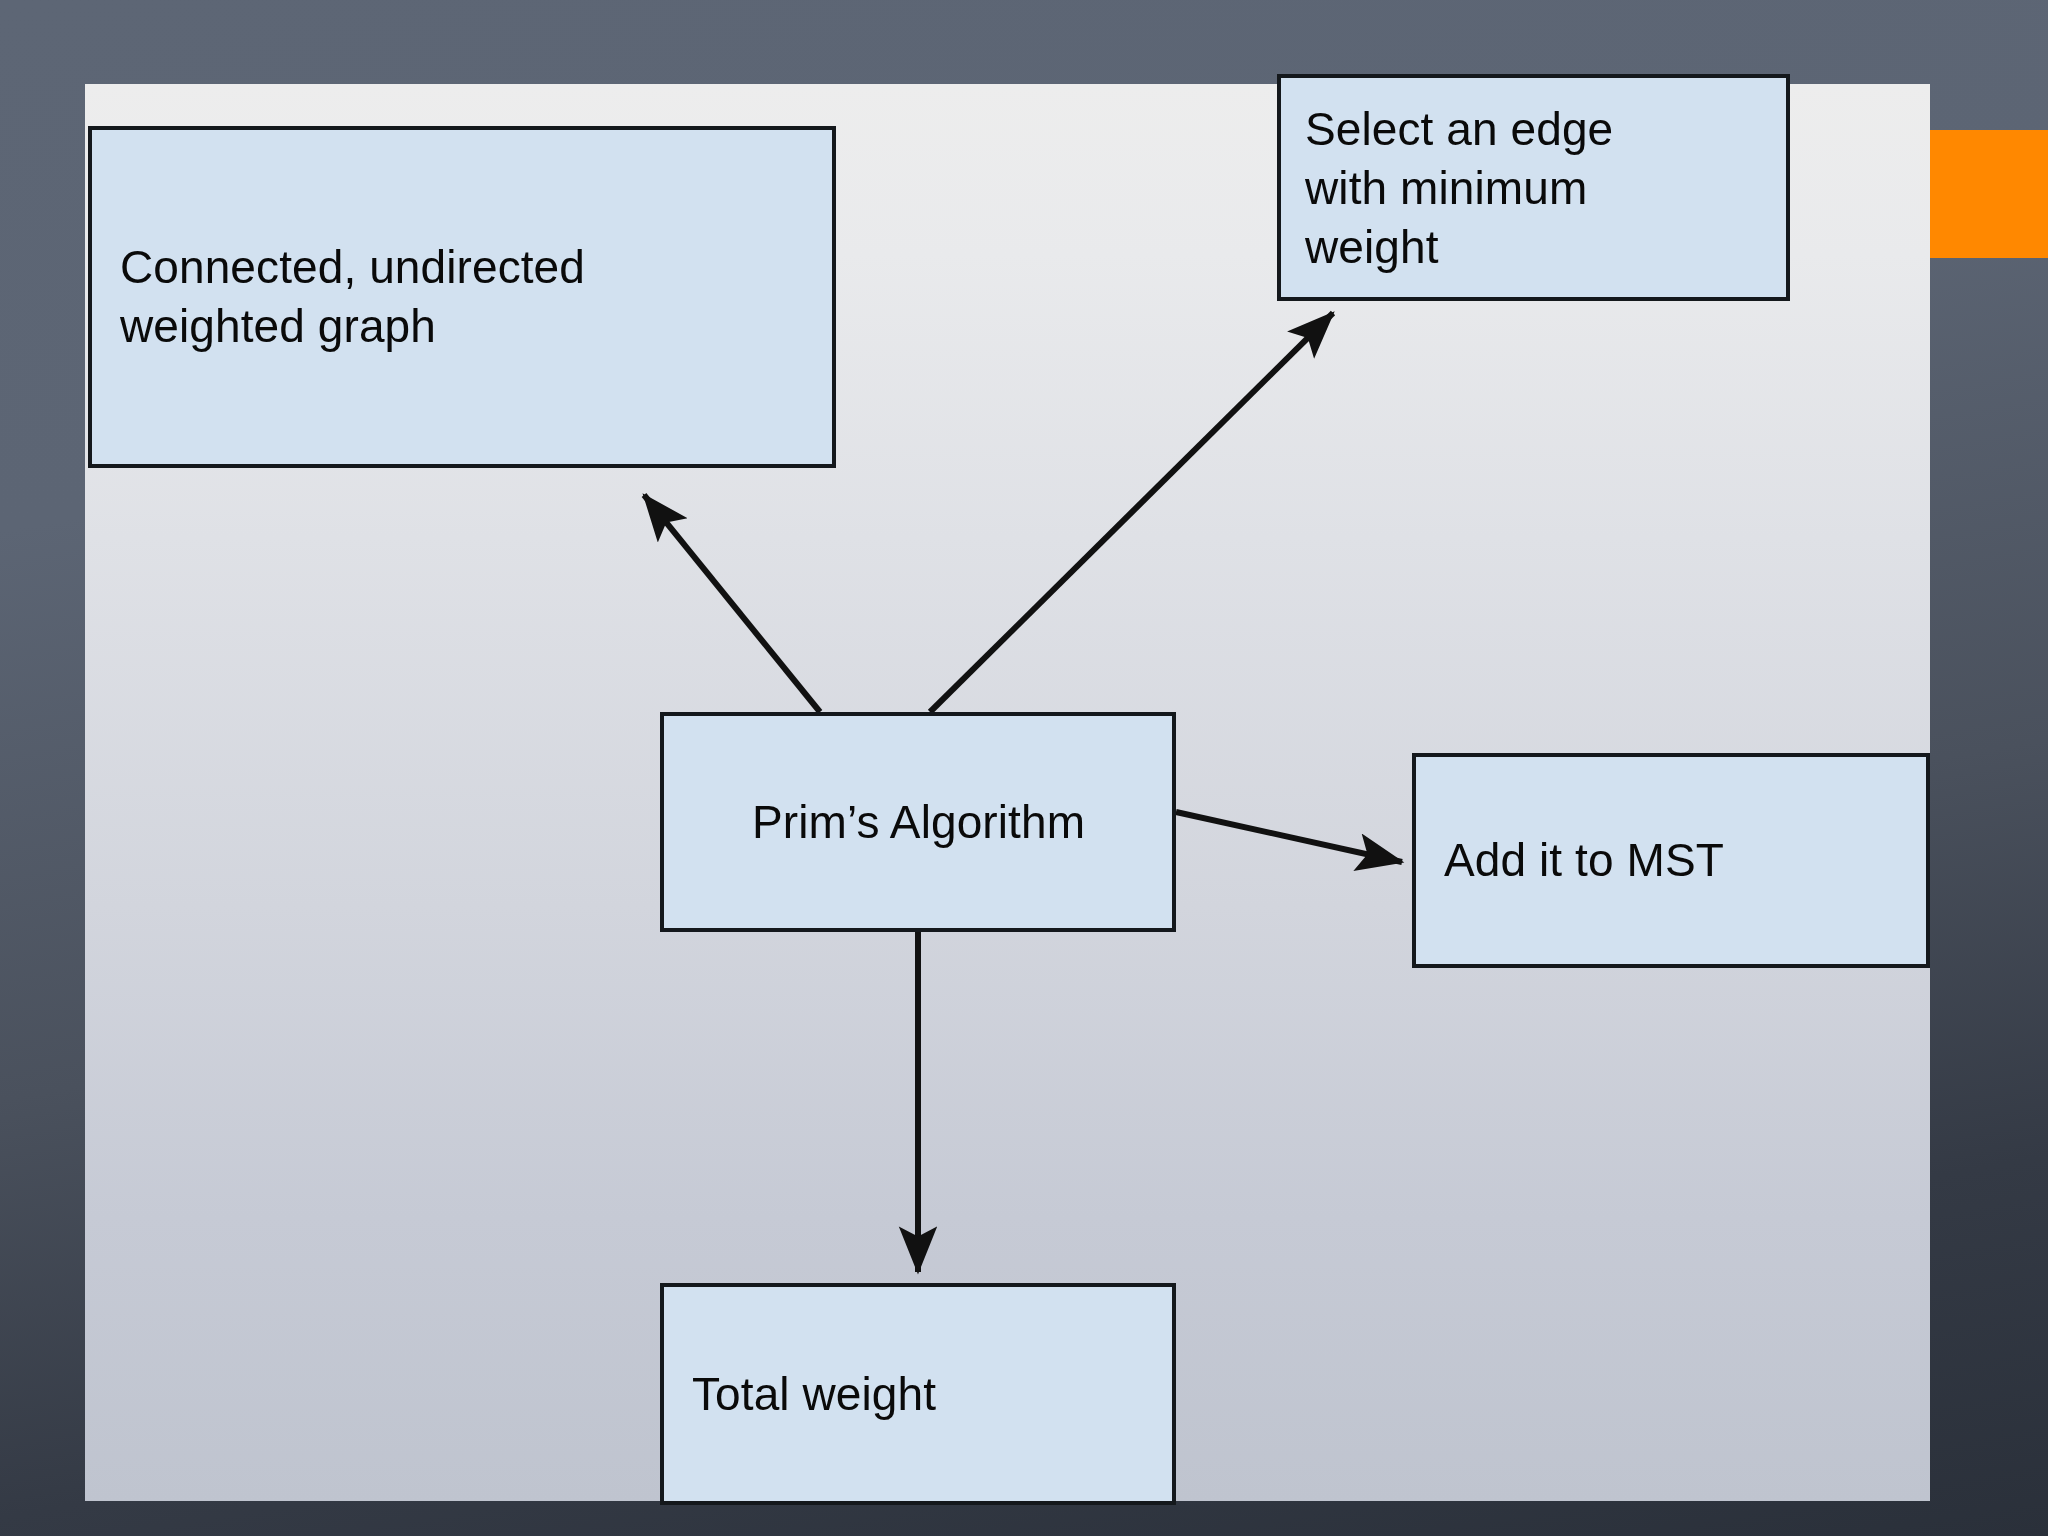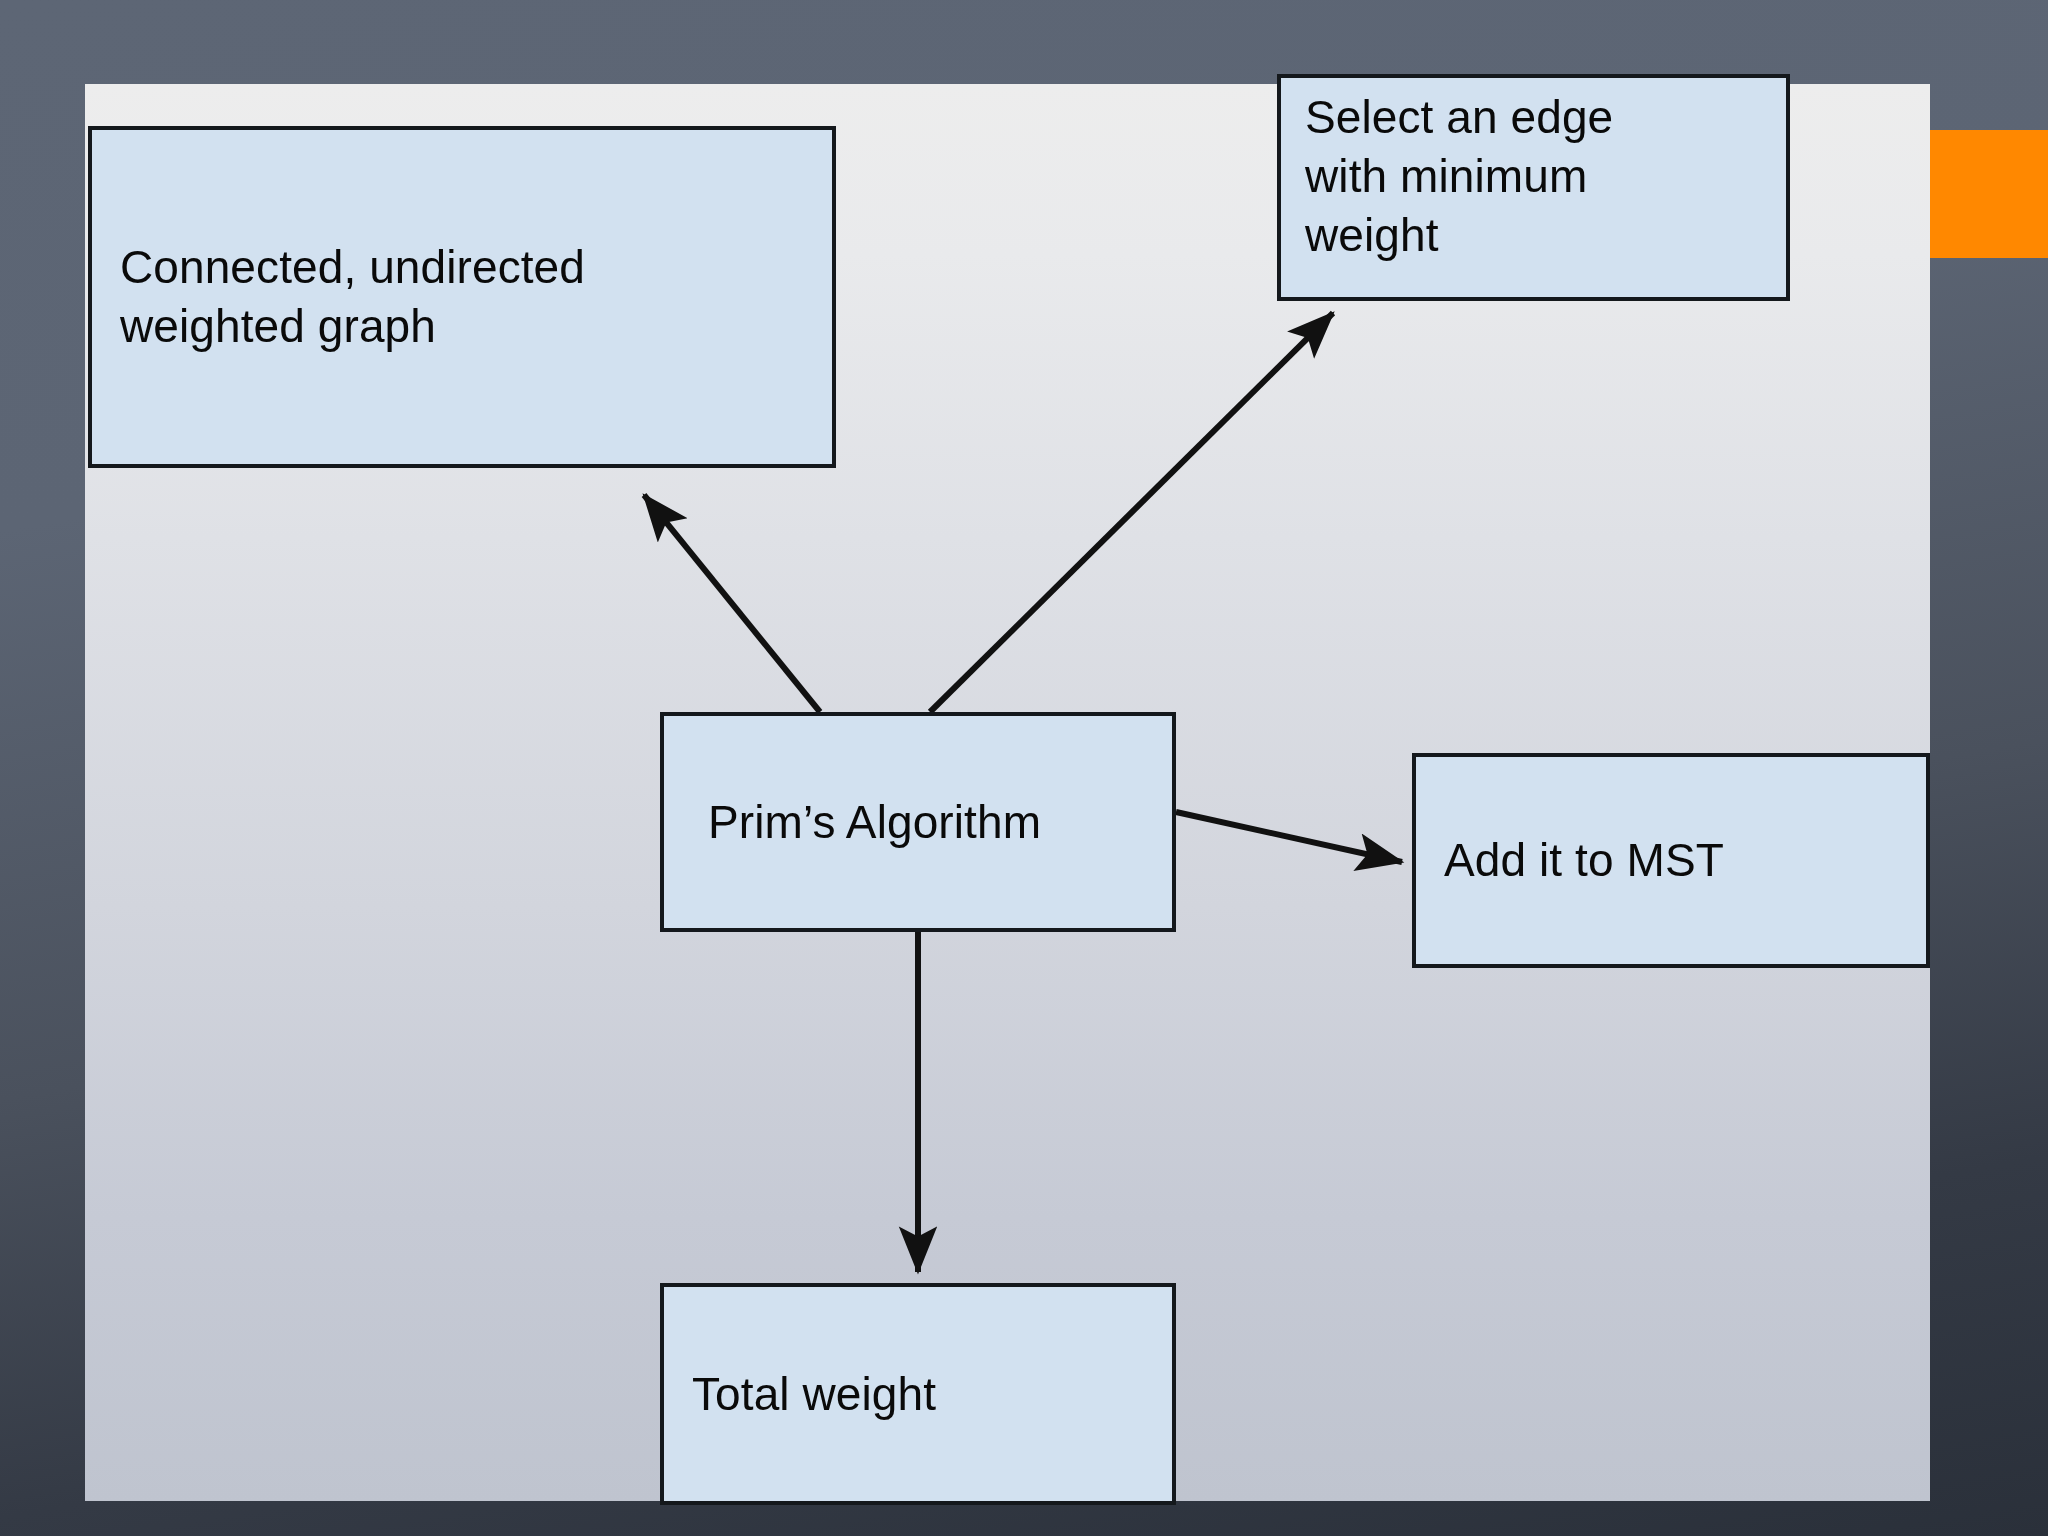--- a/index.html
+++ b/index.html
@@ -83,26 +83,27 @@
   #node-graph .label { padding-left: 28px; }
 
   #node-select {
     left: 1277px; top: 74px;  width: 513px;  height: 227px;
     align-items: flex-start;
     overflow: visible;
   }
   #node-select .label {
     padding-left: 24px;
     padding-top: 10px;
+    margin-top: 12px;
   }
 
   #node-prims {
     left: 660px;  top: 712px;  width: 516px;  height: 220px;
   }
-  #node-prims .label { padding-left: 44px; }
+  #node-prims .label { padding-left: 44px; margin-left: 44px; }
 
   #node-mst {
     left: 1412px; top: 753px;  width: 518px;  height: 215px;
   }
   #node-mst .label { padding-left: 28px; }
 
   #node-total {
     left: 660px;  top: 1283px; width: 516px;  height: 222px;
   }
   #node-total .label { padding-left: 28px; }

